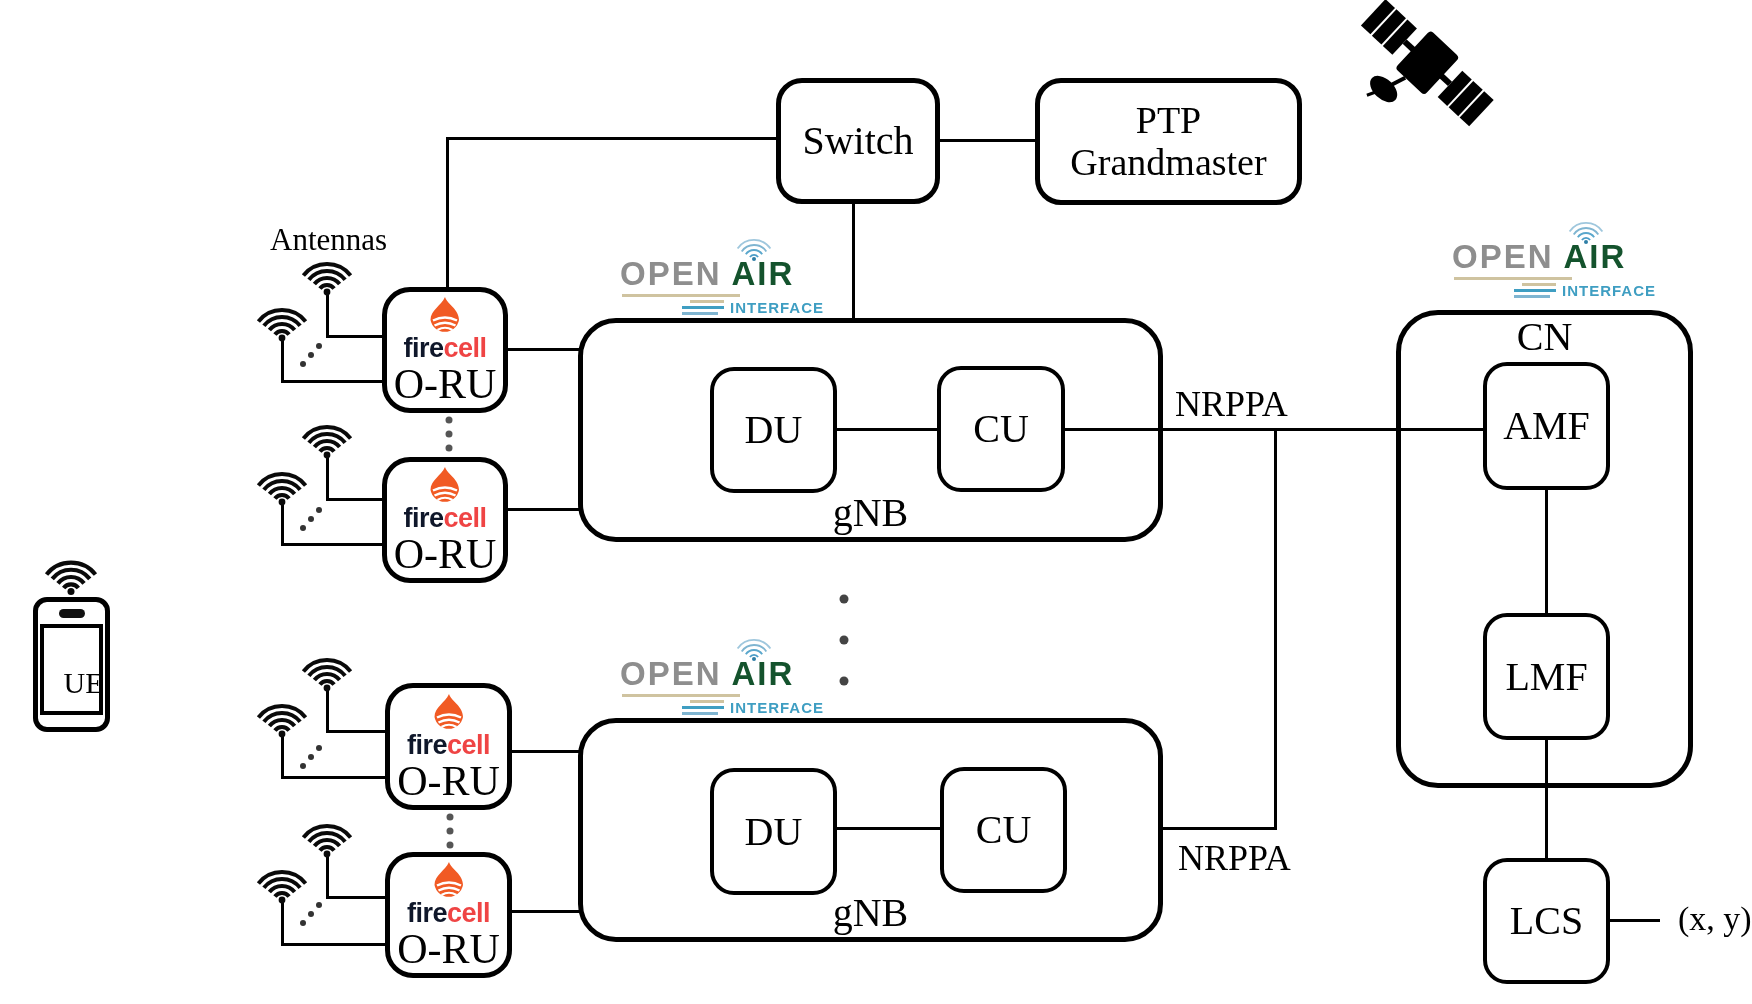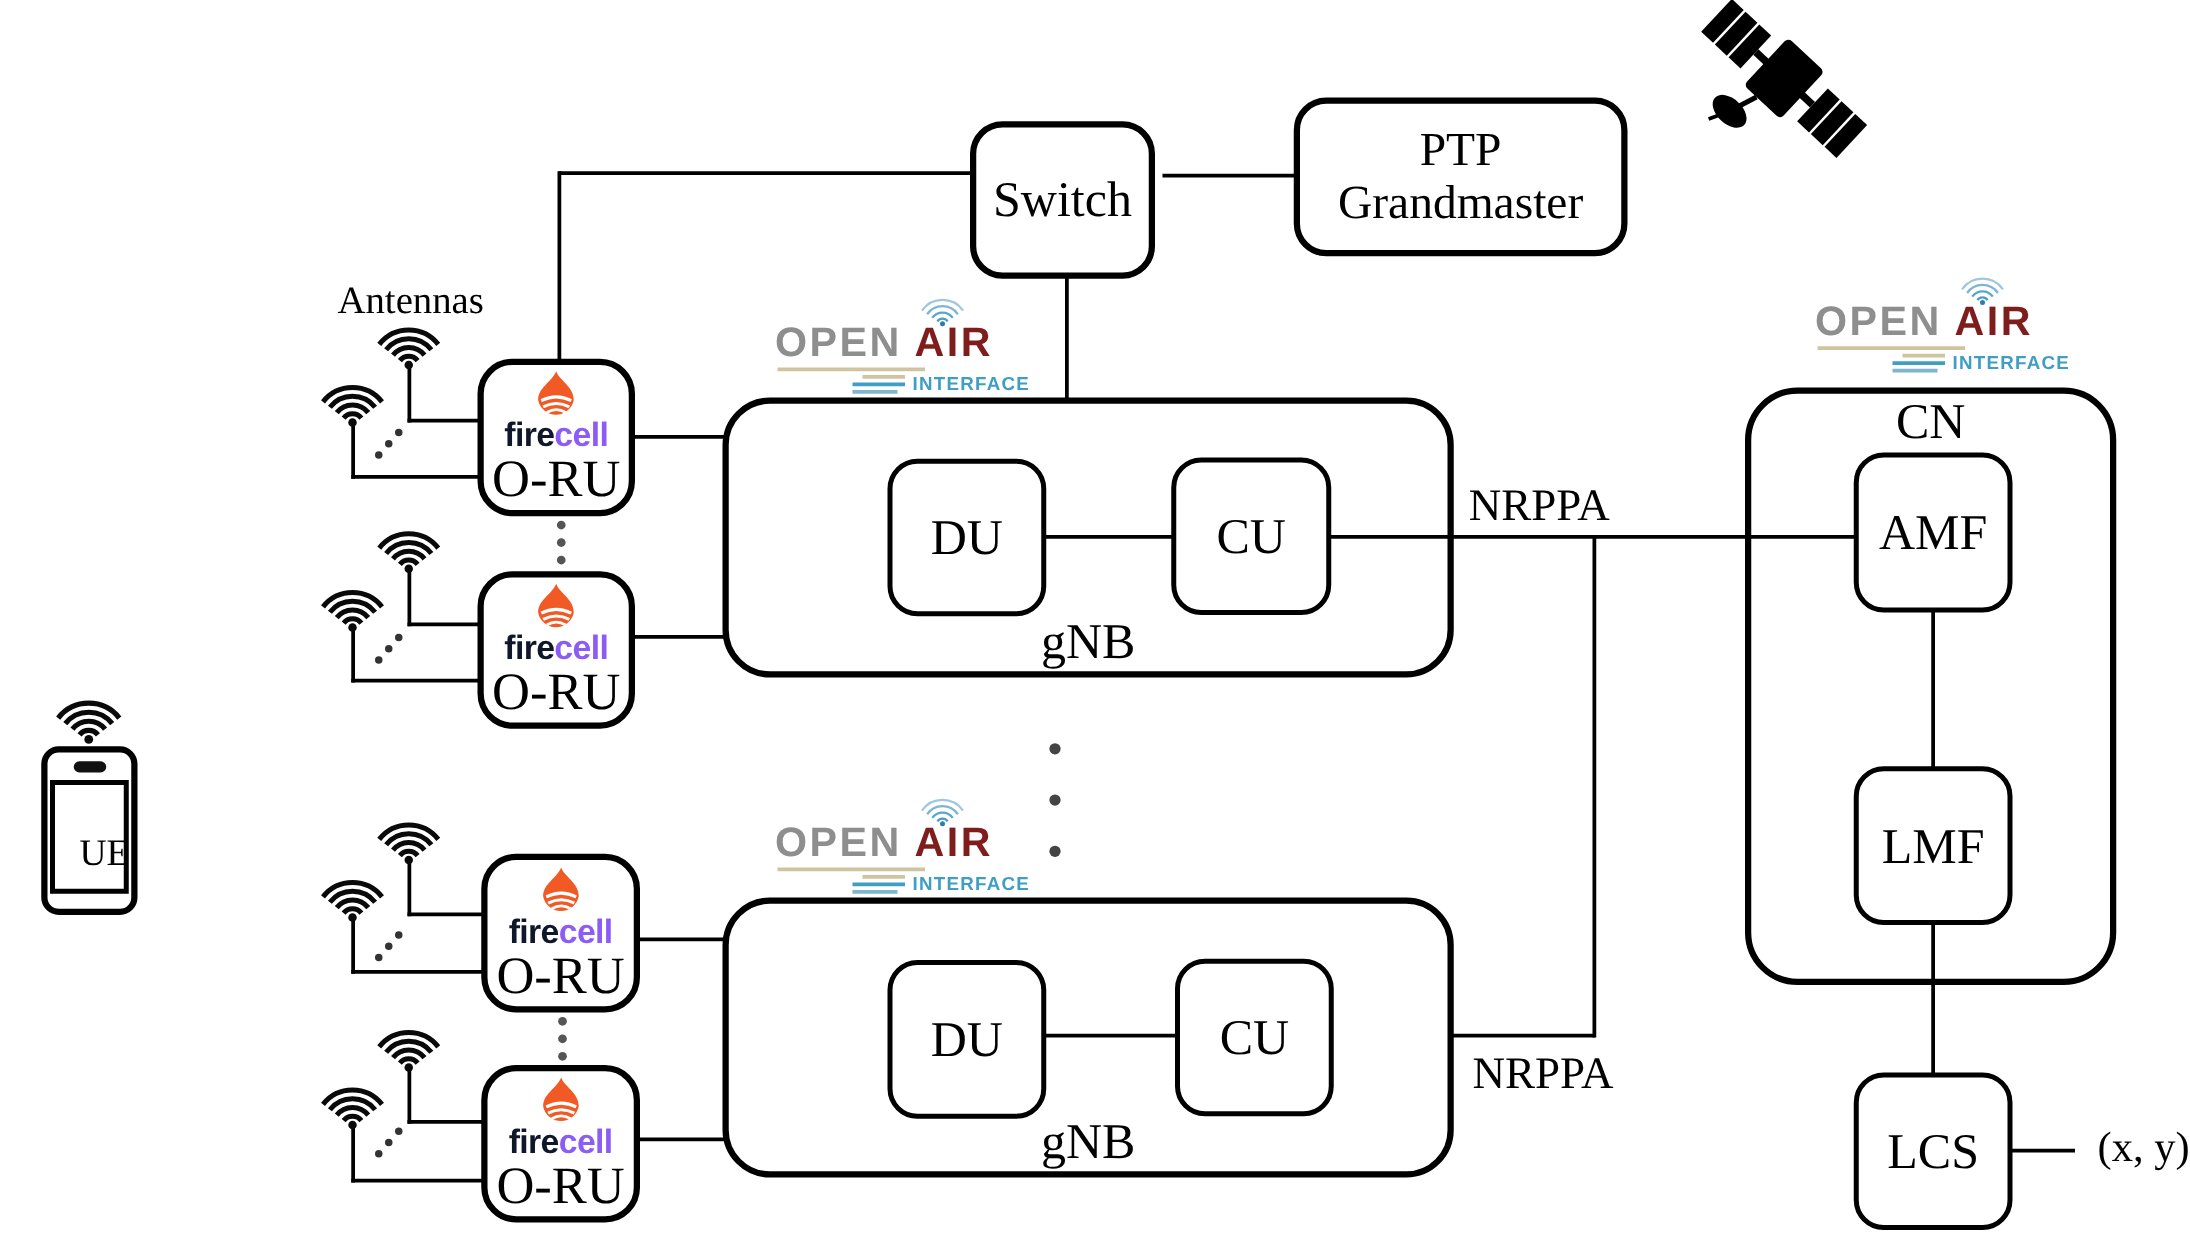--- a/index.html
+++ b/index.html
@@ -17,30 +17,30 @@
   .gnbbox{border-radius:38px;}
   .cnbox{border-radius:42px;}
 
   .lbl{position:absolute;font-size:40px;line-height:1.05;white-space:nowrap;}
 
   
   .oru{flex-direction:column;border-width:5px;border-radius:28px;padding-top:2px;}
   .oru .fc{font-family:"Liberation Sans","DejaVu Sans",sans-serif;font-weight:700;
            font-size:27px;line-height:1;letter-spacing:-0.5px;}
   .fc .fire{color:#0f172a;}
-  .fc .cell{color:#8b5cf6;}
+  .fc .cell{color:#ef4444;}
   .oru .name{font-size:42px;line-height:1.0;margin-top:1px;}
 
   
   .oai{position:absolute;width:210px;font-family:"Liberation Sans","DejaVu Sans",sans-serif;}
   .oai .arcs{position:absolute;left:112px;top:0;}
   .oai .row1{display:flex;align-items:center;gap:10px;padding-top:27px;
              font-weight:700;font-size:33px;letter-spacing:2px;line-height:1;}
   .oai .open{color:#8E8E8E;}
-  .oai .air{color:#7f1d1d;}
+  .oai .air{color:#14532d;}
   .oai .underline{width:118px;height:3px;background:#CFC3A0;margin:4px 0 2px 2px;}
   .oai .row2{display:flex;align-items:center;gap:6px;margin-left:62px;}
   .oai .bars{display:flex;flex-direction:column;gap:2.5px;width:42px;}
   .oai .bars i{display:block;height:3.5px;}
   .oai .bars i:nth-child(1){background:#CFC3A0;width:34px;margin-left:8px;}
   .oai .bars i:nth-child(2){background:#3F9EC2;width:42px;}
   .oai .bars i:nth-child(3){background:#7FB5D1;width:36px;}
   .oai .itf{color:#3F9EC2;font-weight:700;font-size:15px;letter-spacing:1px;}
 
   
@@ -94,21 +94,21 @@
 
   <div class="vline" style="left:326px;top:688px;height:45px;"></div>
   <div class="hline" style="left:326px;top:730px;width:61px;"></div>
   <div class="vline" style="left:281px;top:733px;height:46px;"></div>
   <div class="hline" style="left:281px;top:776px;width:106px;"></div>
   <div class="vline" style="left:326px;top:853px;height:46px;"></div>
   <div class="hline" style="left:326px;top:896px;width:61px;"></div>
   <div class="vline" style="left:281px;top:900px;height:46px;"></div>
   <div class="hline" style="left:281px;top:943px;width:106px;"></div>
 
-  <div class="box thick" style="left:776px;top:78px;width:148px;height:126px;border-radius:26px;margin-top:19px;">
+  <div class="box thick" style="left:776px;top:78px;width:164px;height:126px;border-radius:26px;">
     <span>Switch</span>
   </div>
   <div class="box thick" style="left:1035px;top:78px;width:267px;height:127px;border-radius:26px;font-size:38px;">
     <span>
       <span>PTP</span><br>
       <span>Grandmaster</span>
     </span>
   </div>
 
   <svg style="left:1352px;top:0px;" width="152" height="140" viewBox="0 0 152 140">

